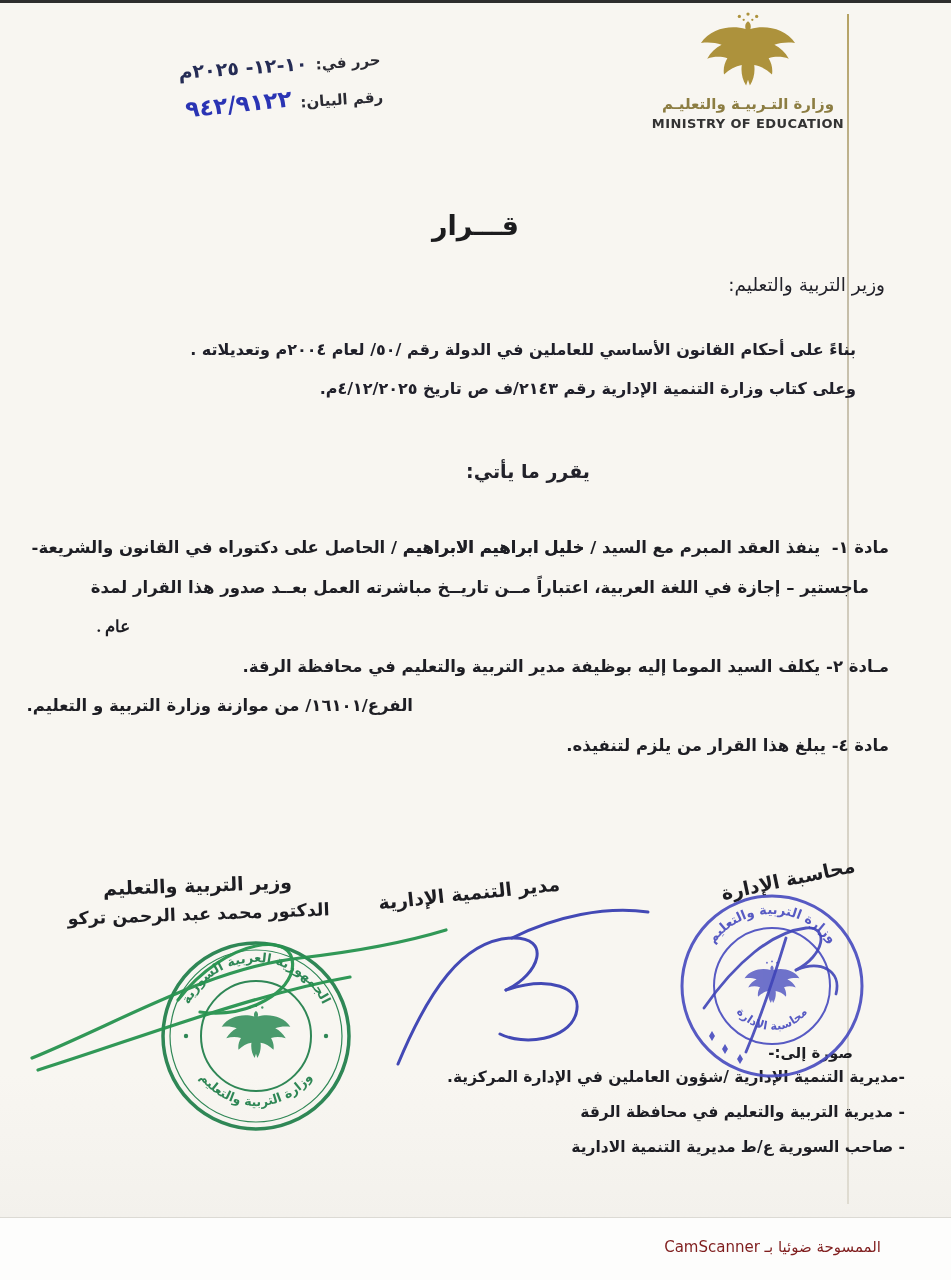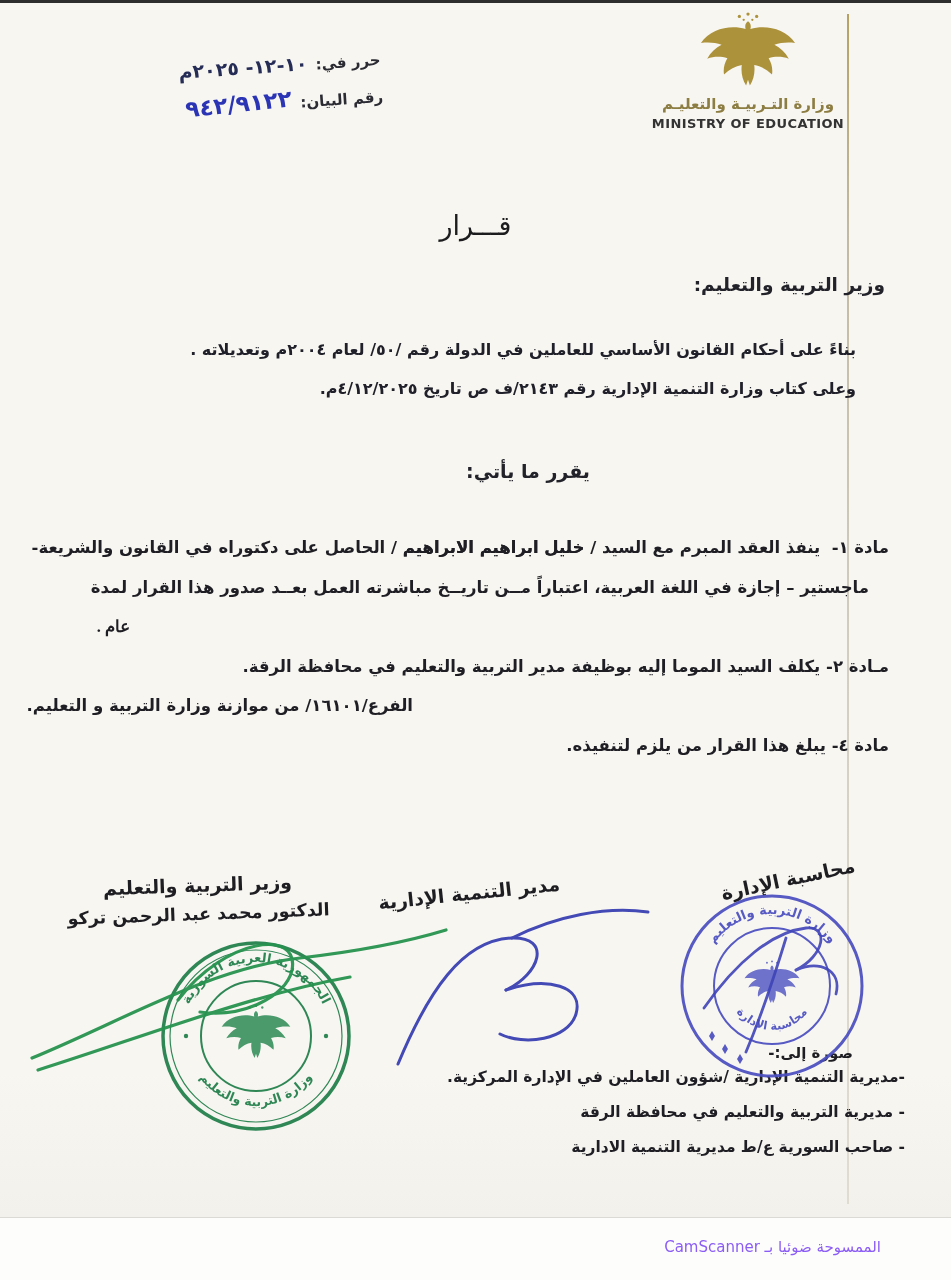--- a/index.html
+++ b/index.html
@@ -22,23 +22,23 @@
   .logo .en{font-size:13px;font-weight:bold;color:#333;letter-spacing:.4px;margin-top:3px;}
 
   .issued{position:absolute;top:58px;left:62px;width:320px;transform:rotate(-4deg);direction:rtl;}
   .issued .row{display:flex;align-items:baseline;gap:8px;direction:rtl;}
   .issued .lbl{font-size:15px;font-weight:bold;color:#2b2b33;white-space:nowrap;}
   .issued .date{font-size:19px;font-weight:bold;color:#252c55;letter-spacing:2px;white-space:nowrap;}
   .issued .row2{margin-top:12px;}
   .issued .refno{font-size:23px;font-weight:bold;color:#2a34b4;letter-spacing:3px;transform:rotate(-2deg);white-space:nowrap;}
 
   .title{position:absolute;top:210px;left:0;width:951px;text-align:center;
-    font-size:27px;font-weight:normal;color:#1c1c1e;direction:rtl;}
-
-  .minister-heading{position:absolute;top:274px;right:66px;font-size:18.5px;font-weight:bold;direction:rtl;}
+    font-size:27px;font-weight:bold;color:#1c1c1e;direction:rtl;}
+
+  .minister-heading{position:absolute;top:274px;right:66px;font-size:18.5px;font-weight:normal;direction:rtl;}
 
   .preamble{position:absolute;top:330px;right:95px;direction:rtl;text-align:right;
     font-size:16px;font-weight:600;line-height:39px;color:#20202a;}
   .preamble div{white-space:nowrap;}
 
   .resolve{position:absolute;top:460px;right:361px;font-size:19px;font-weight:bold;direction:rtl;}
 
   .articles{position:absolute;top:528px;right:62px;width:828px;direction:rtl;
     font-size:16.5px;font-weight:700;color:#1e1e24;}
   .articles .ln{white-space:pre;text-align:right;height:39.5px;line-height:39.5px;}
@@ -65,21 +65,21 @@
     font-size:15.5px;font-weight:700;color:#1e1e24;}
   .copies .item{line-height:35px;white-space:nowrap;}
 
   .stamp{position:absolute;}
   .stamp-green{left:158px;top:938px;width:196px;height:196px;opacity:.92;}
   .stamp-blue{left:676px;top:890px;width:192px;height:192px;opacity:.93;}
   .sig-svg{position:absolute;left:0;top:860px;width:951px;height:340px;pointer-events:none;}
 
   .footer{position:absolute;left:0;right:0;bottom:0;height:62px;background:#fdfdfc;
     border-top:1px solid #dcdad4;}
-  .scan-note{position:absolute;right:70px;top:20px;font-size:15px;color:#8b5cf6;direction:rtl;text-align:right;}
+  .scan-note{position:absolute;right:70px;top:20px;font-size:15px;color:#7f1d1d;direction:rtl;text-align:right;}
 </style>
 </head>
 <body>
 
 <div class="page">
   <div class="topbar"></div>
   <div class="edge-line"></div>
 
   <div class="logo">
     <svg class="eagle" viewBox="0 0 100 84">

